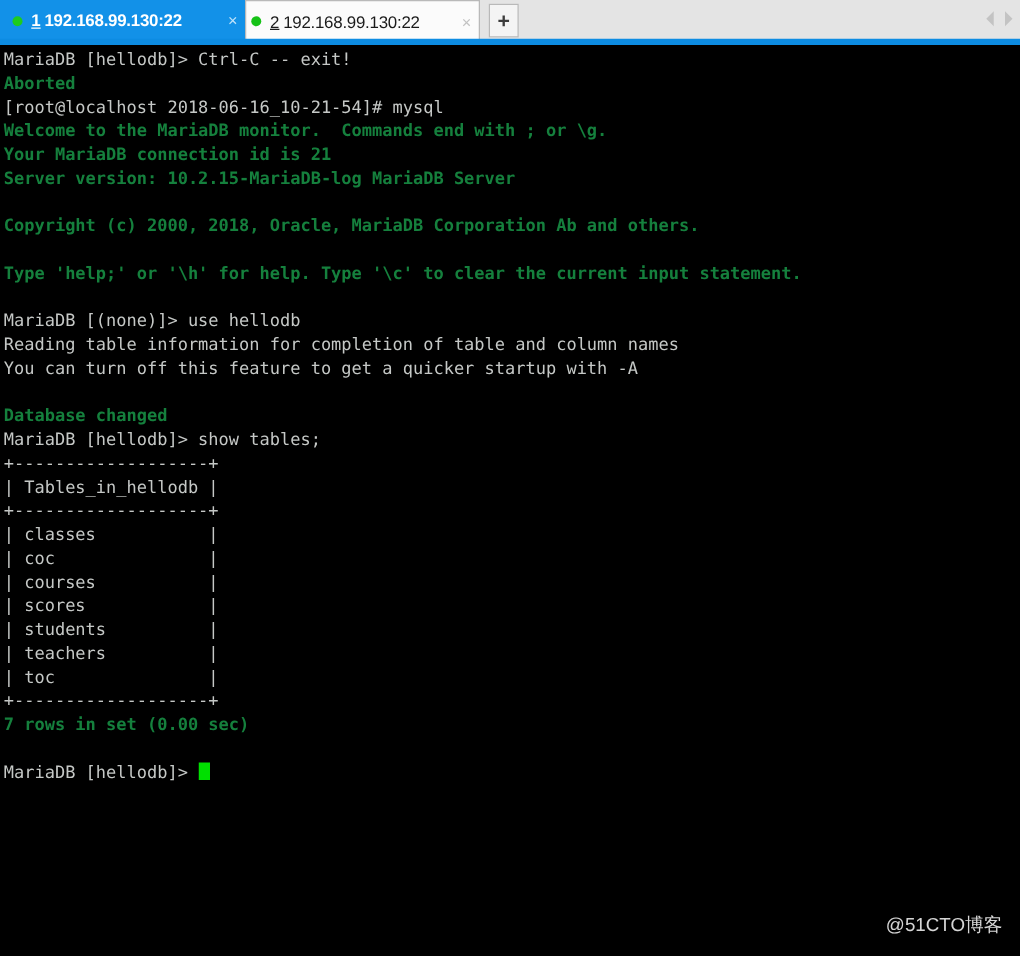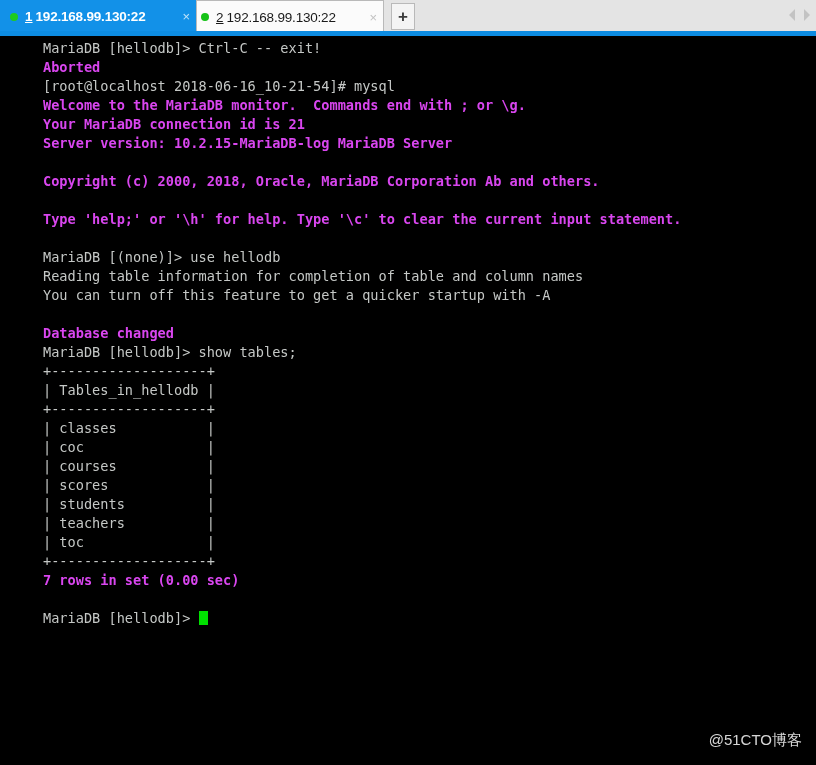--- a/index.html
+++ b/index.html
@@ -139,22 +139,22 @@
   .term-body {
     position: absolute;
     left: 3px;
     top: 3px;
     font-family: "DejaVu Sans Mono", monospace;
     font-size: 13.6px;
     line-height: 19px;
     white-space: pre;
     letter-spacing: 0px;
   }
-  .ln { height: 19px; color: #c5c8c6; margin-left: 40px; }
-  .ln.b { color: #d946ef; font-weight: bold; }
+  .ln { height: 19px; color: #c5c8c6; }
+  .ln.b { color: #15803d; font-weight: bold; }
   .cursor {
     display: inline-block;
     width: 9px;
     height: 14px;
     background: #00e000;
     vertical-align: -2px;
   }
   .watermark {
     position: absolute;
     right: 14px;

